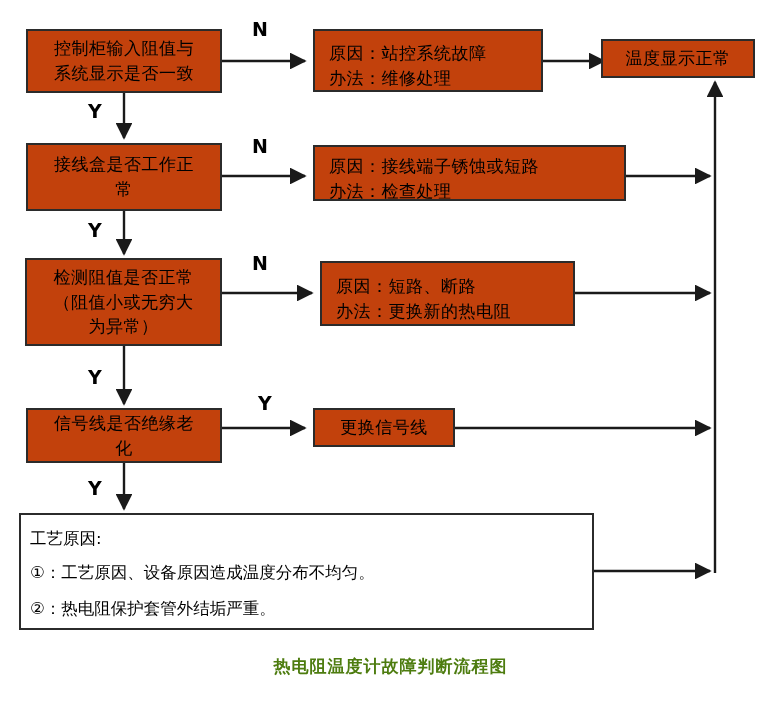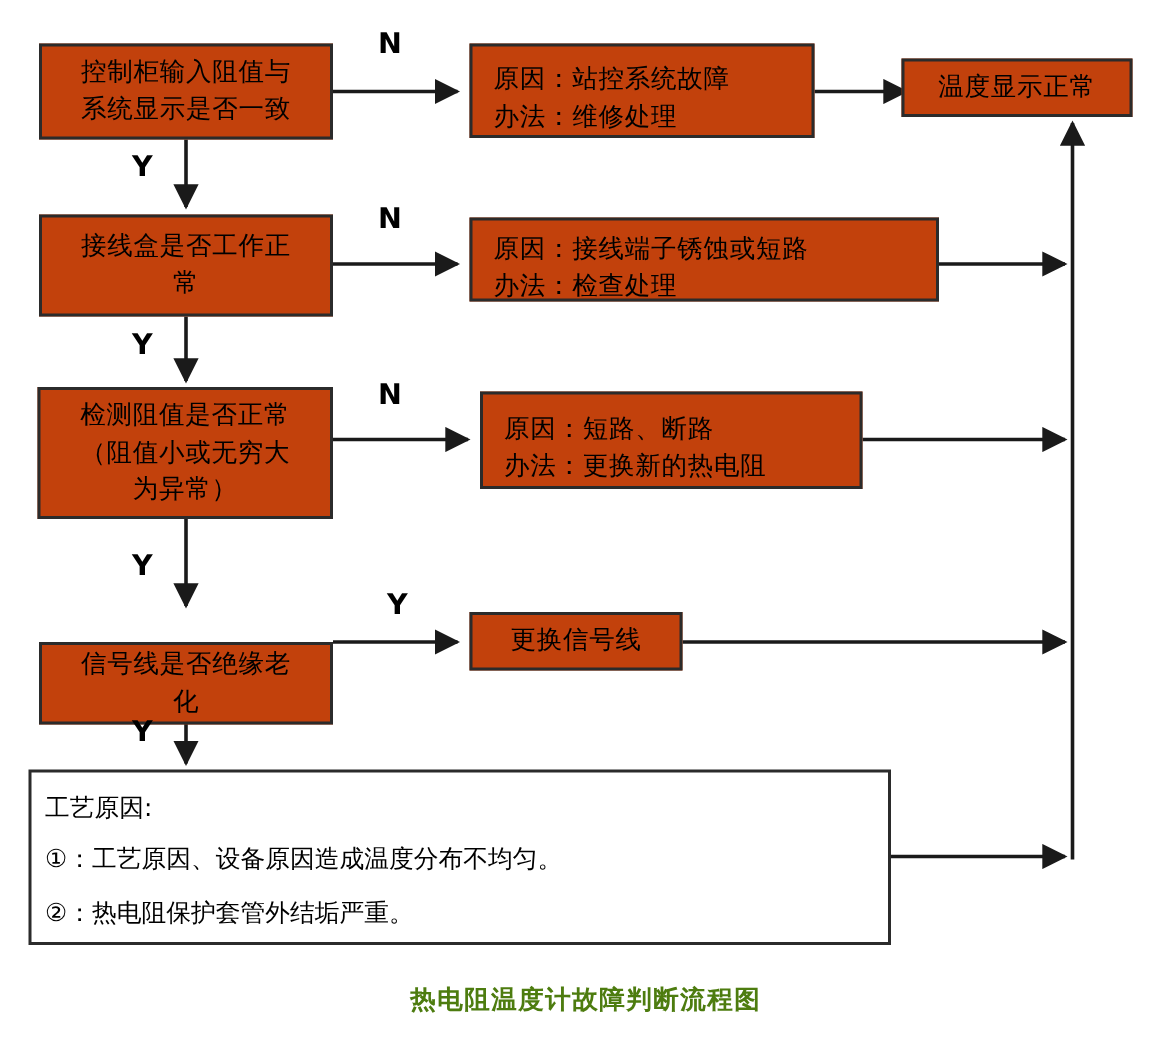--- a/index.html
+++ b/index.html
@@ -139,21 +139,21 @@
     <span class="txt">接线盒是否工作正
 常</span>
   </div>
 
   <div class="box" style="left:25px; top:258px; width:197px; height:88px;">
     <span class="txt">检测阻值是否正常
 （阻值小或无穷大
 为异常）</span>
   </div>
 
-  <div class="box" style="left:26px; top:428px; width:196px; height:55px;">
+  <div class="box" style="left:26px; top:408px; width:196px; height:55px;">
     <span class="txt">信号线是否绝缘老
 化</span>
   </div>
 
   <div class="box cause" style="left:313px; top:29px; width:230px; height:63px;">
     <span class="txt">原因：站控系统故障
 办法：维修处理</span>
   </div>
 
   <div class="box cause" style="left:313px; top:145px; width:313px; height:56px;">

